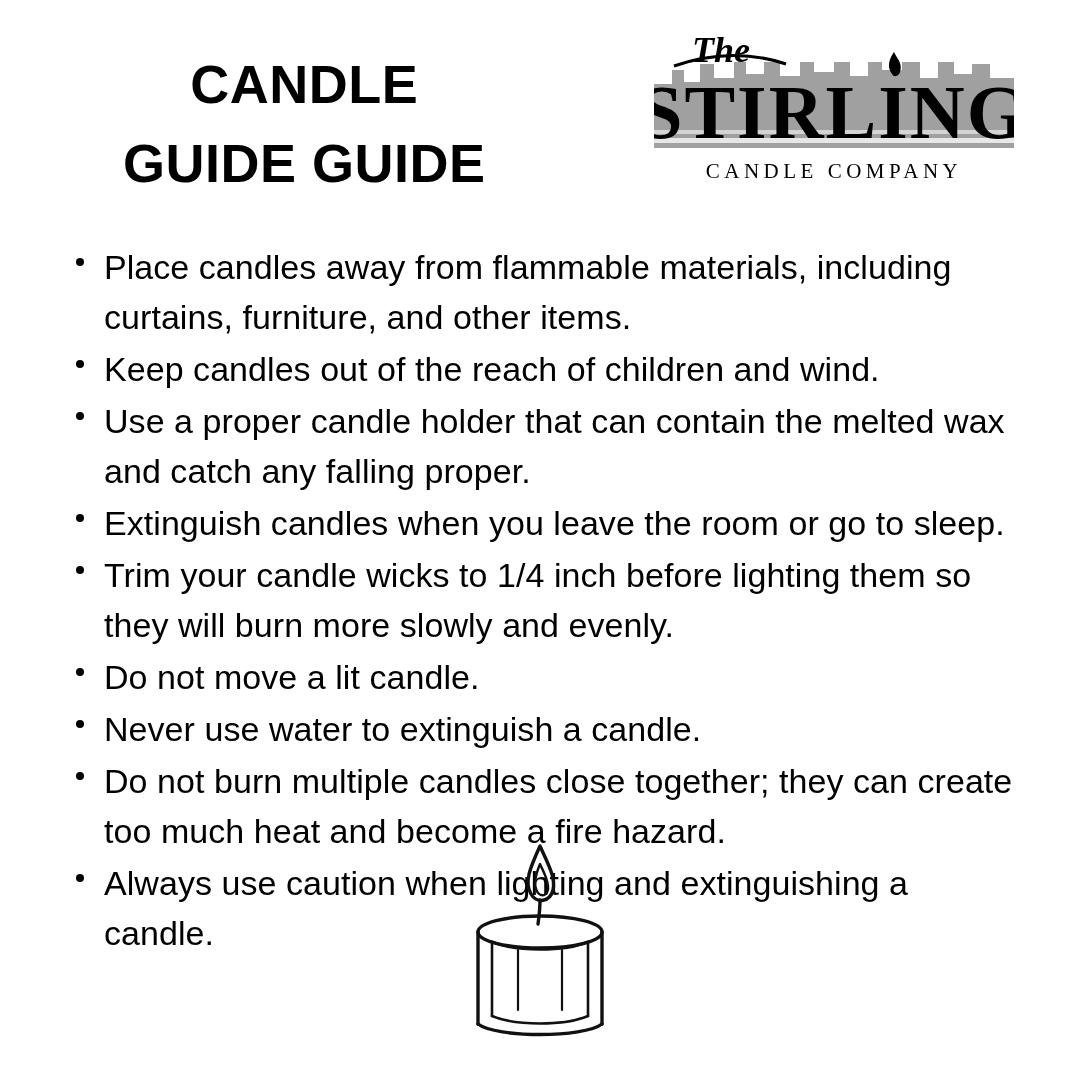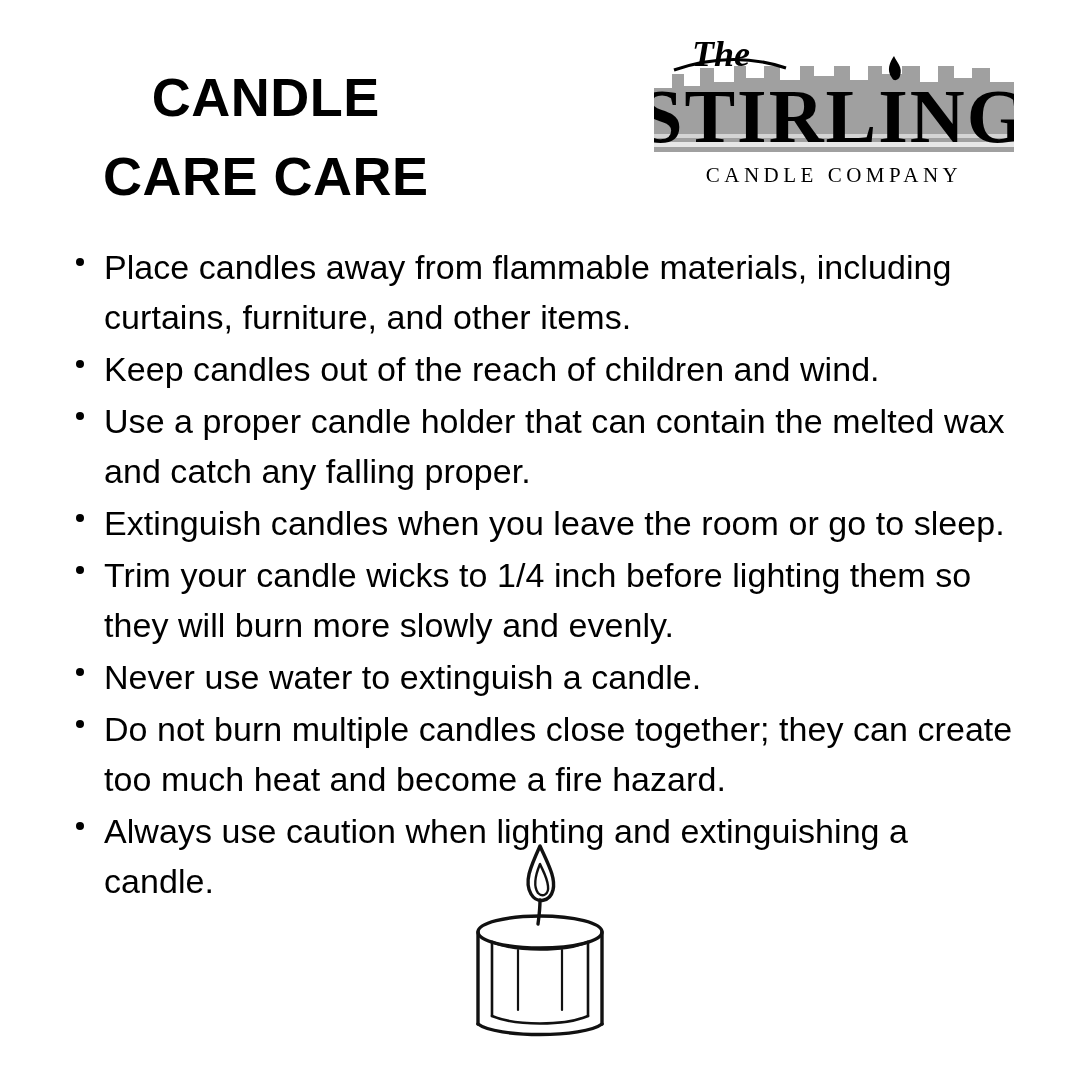--- a/index.html
+++ b/index.html
@@ -14,23 +14,23 @@
   .page {
     position: relative;
     width: 1080px;
     height: 1080px;
     padding: 0;
   }
 
   
   .header {
     display: flex;
-    align-items: flex-end;
+    align-items: center;
     justify-content: space-between;
-    padding: 22px 60px 0 48px;
+    padding: 22px 60px 0 68px;
     height: 215px;
   }
   .title-block {
     flex: 0 0 auto;
     padding-top: 10px;
     padding-left: 55px;
   }
   .title-line {
     font-size: 54px;
     font-weight: bold;
@@ -87,21 +87,21 @@
 </style>
 </head>
 <body>
 
 <div class="page">
 
   <div class="header">
 
     <div class="title-block">
       <div class="title-line">CANDLE</div>
-      <div class="title-line">CARE CARE</div>
+      <div class="title-line">GUIDE GUIDE</div>
     </div>
 
     <div class="logo">
       <svg viewBox="0 0 360 185" xmlns="http://www.w3.org/2000/svg" aria-hidden="true">
 
         <g fill="#8f8f8f" opacity="0.85">
           <rect x="0" y="36" width="360" height="86"></rect>
         </g>
         <g fill="#ffffff">
 
@@ -129,20 +129,21 @@
       </svg>
     </div>
   </div>
 
   <ul class="care-list">
     <li>Place candles away from flammable materials, including curtains, furniture, and other items.</li>
     <li>Keep candles out of the reach of children and wind.</li>
     <li>Use a proper candle holder that can contain the melted wax and catch any falling proper.</li>
     <li>Extinguish candles when you leave the room or go to sleep.</li>
     <li>Trim your candle wicks to 1/4 inch before lighting them so they will burn more slowly and evenly.</li>
+    <li>Do not move a lit candle.</li>
     <li>Never use water to extinguish a candle.</li>
     <li>Do not burn multiple candles close together; they can create too much heat and become a fire hazard.</li>
     <li>Always use caution when lighting and extinguishing a candle.</li>
   </ul>
 
   <div class="candle-wrap">
     <svg width="200" height="220" viewBox="0 0 200 220" xmlns="http://www.w3.org/2000/svg" aria-hidden="true">
       <g fill="none" stroke="#111" stroke-width="3.4" stroke-linecap="round" stroke-linejoin="round">
 
         <path d="M100 8 C90 30, 84 44, 91 56 C97 66, 110 64, 113 52 C116 40, 108 26, 100 8 Z"></path>

